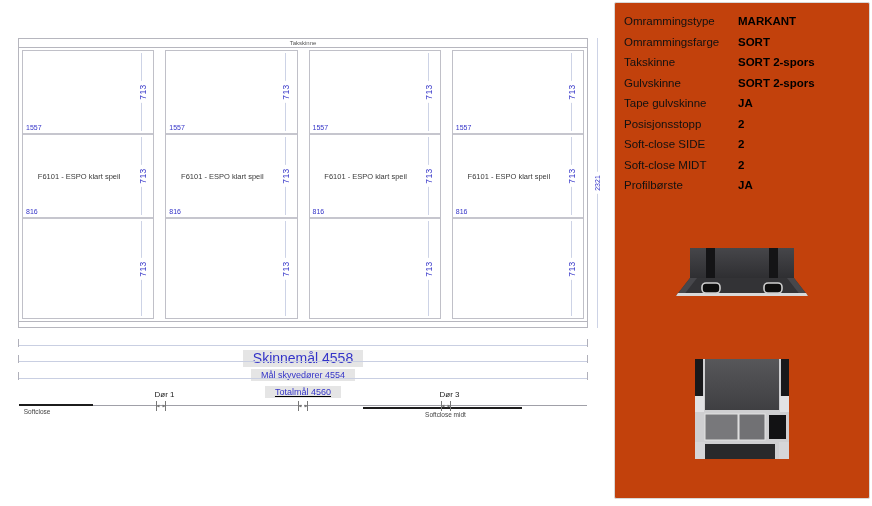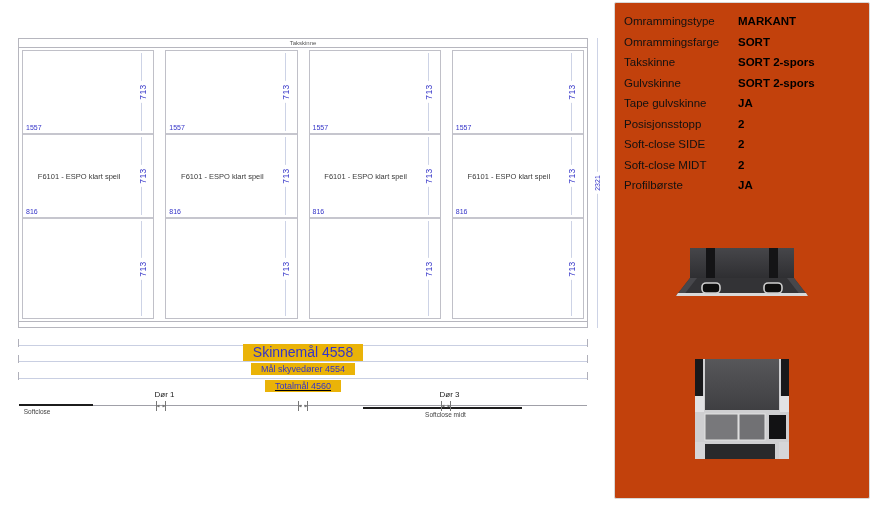--- a/index.html
+++ b/index.html
@@ -32,22 +32,22 @@
   .hdim .rule { position: absolute; left: 5px; top: 0; bottom: 0; width: 1px; background: #cdd3e6; }
   .hdim .txt { position: absolute; top: 50%; left: 5px; transform: translate(-50%,-50%) rotate(-90deg);
                font-size: 7px; color: #3434c8; background: #fff; padding: 0 3px; }
 
   
   .dims { position: absolute; left: 18px; top: 336px; width: 570px; height: 52px; }
   .dimline { position: absolute; left: 0; right: 0; }
   .dimline .rule { position: absolute; left: 0; right: 0; top: 50%; height: 1px; background: #c9cfe2; }
   .dimline .tick { position: absolute; width: 1px; top: calc(50% - 6px); height: 8px; background: #b0b0ba; }
   .dimline .tick.l { left: 0; } .dimline .tick.r { right: 0; }
-  .dimline .txt { position: relative; display: block; margin: 8px auto; width: max-content;
-                  background: #eab308; padding: 0 10px; color: #3434c8; }
+  .dimline .txt { position: relative; display: block; margin: 14px auto; width: max-content;
+                  background: #e5e5e5; padding: 0 10px; color: #3434c8; }
   .dimline.one { top: 0; height: 17px; } .dimline.one .txt { font-size: 14px; line-height: 17px; }
   .dimline.two { top: 19px; height: 12px; } .dimline.two .txt { font-size: 9px; line-height: 12px; }
   .dimline.three { top: 36px; height: 12px; text-decoration: underline; } .dimline.three .txt { font-size: 9px; line-height: 12px; }
 
   
   .schema { position: absolute; left: 18px; top: 390px; width: 570px; height: 30px; display: flex; }
   .sdoor { flex: 1; position: relative; }
   .sdoor .dlabel { position: absolute; top: 0; left: 8px; right: 0; text-align: center; font-size: 8px; color: #222; }
   .sdoor .dline { position: absolute; top: 15px; left: 1px; right: 1px; height: 1px; background: #a0a0a8; }
   .sdoor .seg { position: absolute; height: 2px; background: #1c1c1c; }

